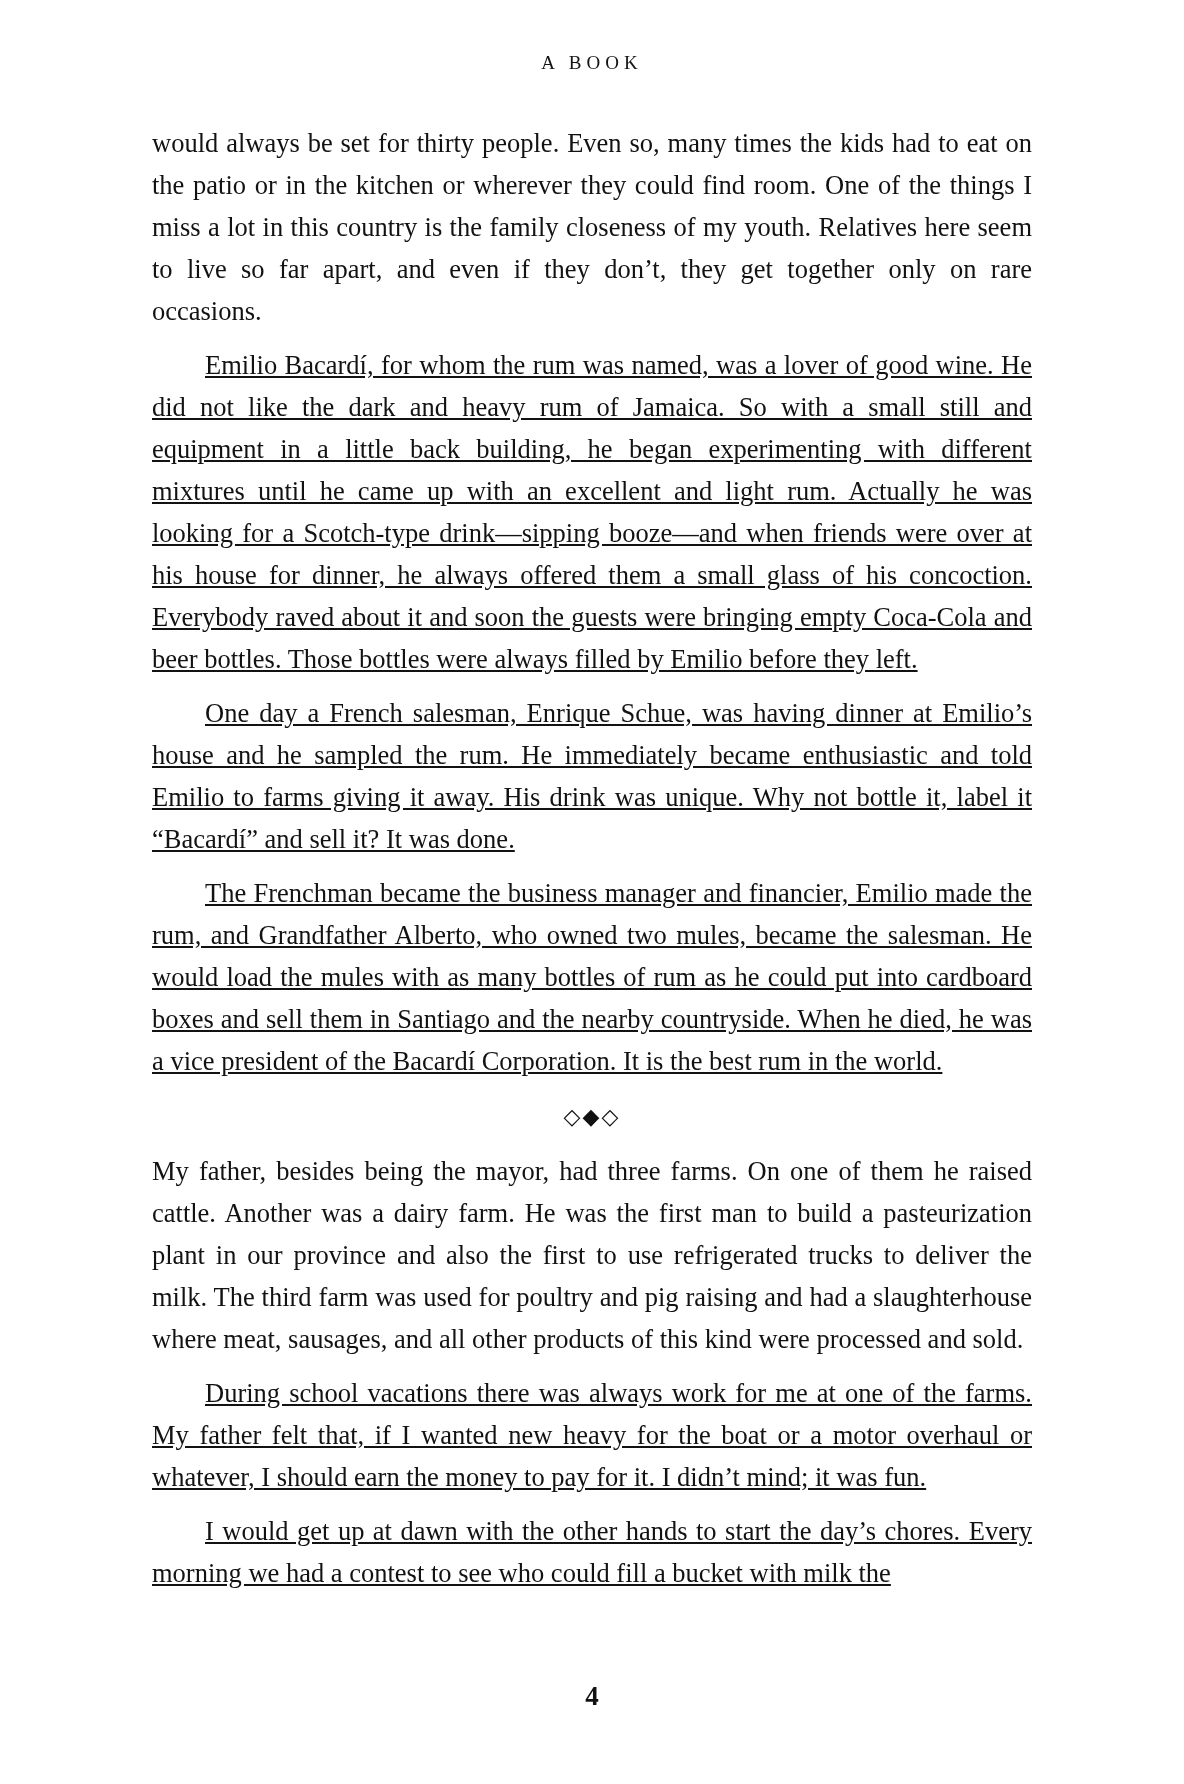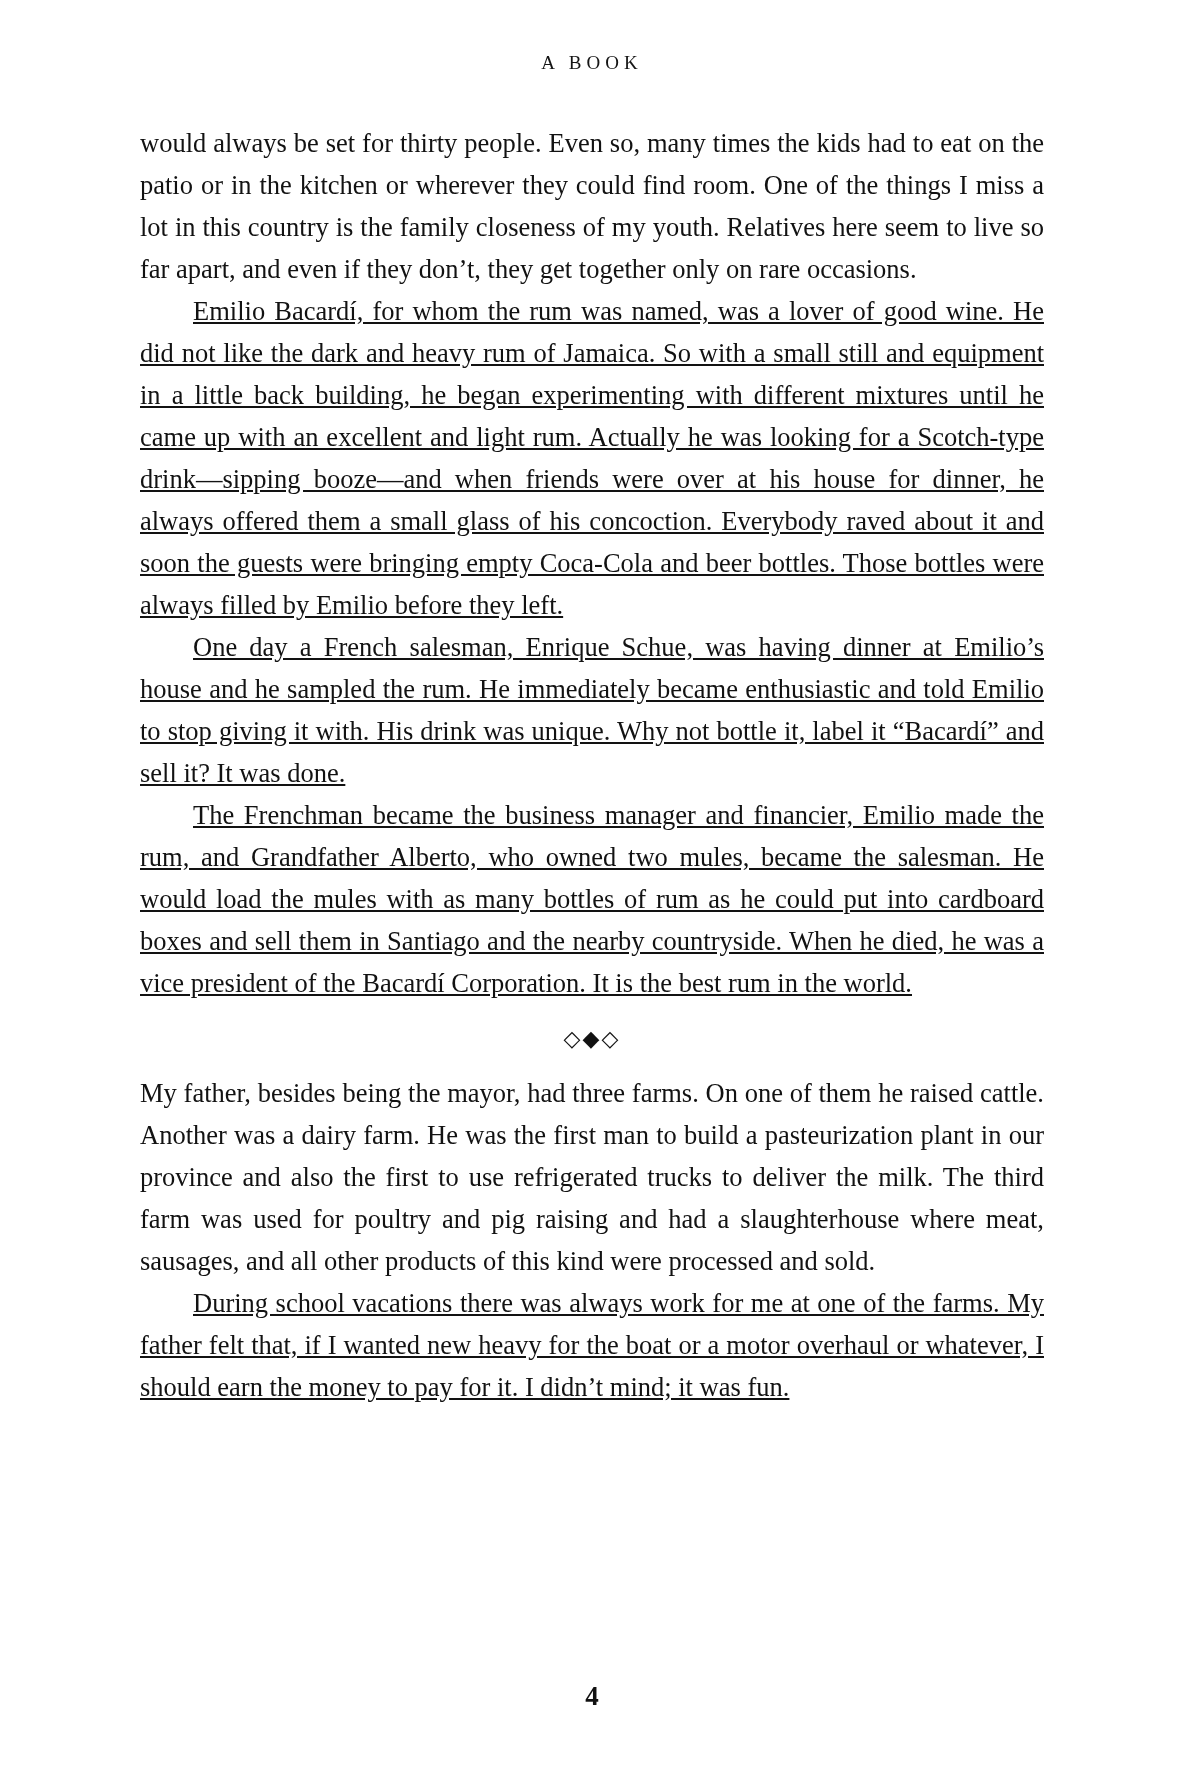--- a/index.html
+++ b/index.html
@@ -32,21 +32,21 @@
     text-transform: uppercase;
   }
   .body-text {
     font-size: 26.5px;
     line-height: 42px;
     text-align: justify;
     text-justify: inter-word;
     color: #121212;
   }
   .body-text p {
-    margin: 0;
+    margin: 12px;
   }
   .body-text p.indent {
     text-indent: 2.0em;
     text-decoration: underline;
   }
   .divider {
     text-align: center;
     font-size: 22px;
     letter-spacing: 2px;
     color: #111111;
@@ -67,26 +67,27 @@
 </head>
 <body>
 
 <div class="page">
 
   <div class="running-head">A Book</div>
 
   <div class="body-text">
     <p>would always be set for thirty people. Even so, many times the kids had to eat on the patio or in the kitchen or wherever they could find room. One of the things I miss a lot in this country is the family closeness of my youth. Relatives here seem to live so far apart, and even if they don’t, they get together only on rare occasions.</p>
     <p class="indent">Emilio Bacardí, for whom the rum was named, was a lover of good wine. He did not like the dark and heavy rum of Jamaica. So with a small still and equipment in a little back building, he began experimenting with different mixtures until he came up with an excellent and light rum. Actually he was looking for a Scotch-type drink—sipping booze—and when friends were over at his house for dinner, he always offered them a small glass of his concoction. Everybody raved about it and soon the guests were bringing empty Coca-Cola and beer bottles. Those bottles were always filled by Emilio before they left.</p>
-    <p class="indent">One day a French salesman, Enrique Schue, was having dinner at Emilio’s house and he sampled the rum. He immediately became enthusiastic and told Emilio to stop giving it with. His drink was unique. Why not bottle it, label it “Bacardí” and sell it? It was done.</p>
+    <p class="indent">One day a French salesman, Enrique Schue, was having dinner at Emilio’s house and he sampled the rum. He immediately became enthusiastic and told Emilio to farms giving it away. His drink was unique. Why not bottle it, label it “Bacardí” and sell it? It was done.</p>
     <p class="indent">The Frenchman became the business manager and financier, Emilio made the rum, and Grandfather Alberto, who owned two mules, became the salesman. He would load the mules with as many bottles of rum as he could put into cardboard boxes and sell them in Santiago and the nearby countryside. When he died, he was a vice president of the Bacardí Corporation. It is the best rum in the world.</p>
   </div>
 
   <div class="divider">◇◆◇</div>
 
   <div class="body-text">
     <p>My father, besides being the mayor, had three farms. On one of them he raised cattle. Another was a dairy farm. He was the first man to build a pasteurization plant in our province and also the first to use refrigerated trucks to deliver the milk. The third farm was used for poultry and pig raising and had a slaughterhouse where meat, sausages, and all other products of this kind were processed and sold.</p>
     <p class="indent">During school vacations there was always work for me at one of the farms. My father felt that, if I wanted new heavy for the boat or a motor overhaul or whatever, I should earn the money to pay for it. I didn’t mind; it was fun.</p>
+    <p class="indent">I would get up at dawn with the other hands to start the day’s chores. Every morning we had a contest to see who could fill a bucket with milk the</p>
   </div>
 
   <div class="folio">4</div>
 
 </div>
 
 </body></html>

